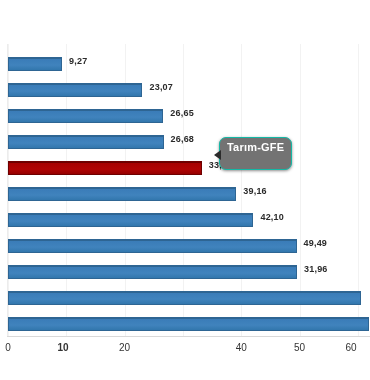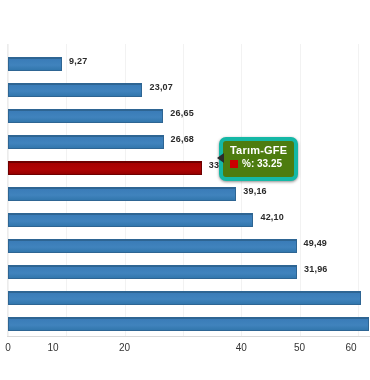--- a/index.html
+++ b/index.html
@@ -48,22 +48,22 @@
   
   #xaxis{position:absolute;left:0;top:340px;width:370px;height:22px;}
   .tick{
     position:absolute;top:2px;font-size:10px;color:#333;
     transform:translateX(-50%);white-space:nowrap;
   }
 
   
   #tooltip{
     position:absolute;left:219px;top:137px;
-    background:#4d7c0f;border:4px solid #14b8a6;border-radius:7px;
-    padding:3px 7px 8px 7px;
+    background:#737373;border:1px solid #14b8a6;border-radius:7px;
+    padding:3px 7px 16px 7px;
     box-shadow:0 1px 3px rgba(0,0,0,.45);
     z-index:40;
   }
   #tooltip .tt-title{
     font-size:11px;font-weight:bold;color:#ffffff;
     white-space:nowrap;line-height:12px;letter-spacing:.2px;
   }
   #tooltip .tt-row{
     display:flex;align-items:center;gap:4px;margin-top:2px;
   }
@@ -137,30 +137,26 @@
         </div>
         <div class="bar-row" style="top: 312px;">
           <div class="bar blue" style="width: 361.46px;"></div>
         </div>
       </div>
     <div class="axis-baseline"></div>
   </div>
 
   <div id="xaxis">
       <div class="tick" style="left: 8px;">0</div>
-      <div class="tick" style="left: 53px;">10</div>
+      <div class="tick" style="left: 63px; font-weight: bold;">10</div>
       <div class="tick" style="left: 124.6px;">20</div>
       <div class="tick" style="left: 182.9px; margin-top: 13px;">30</div>
       <div class="tick" style="left: 241.2px;">40</div>
       <div class="tick" style="left: 299.5px;">50</div>
       <div class="tick" style="left: 351px;">60</div>
     </div>
 
   <div id="tooltip">
     <div id="tt-arrow"></div>
     <div class="tt-title">Tarım-GFE</div>
-    <div class="tt-row">
-      <span class="tt-swatch"></span>
-      <span class="tt-value">%: 33.25</span>
-    </div>
   </div>
 
 </div>
 
 </body></html>

